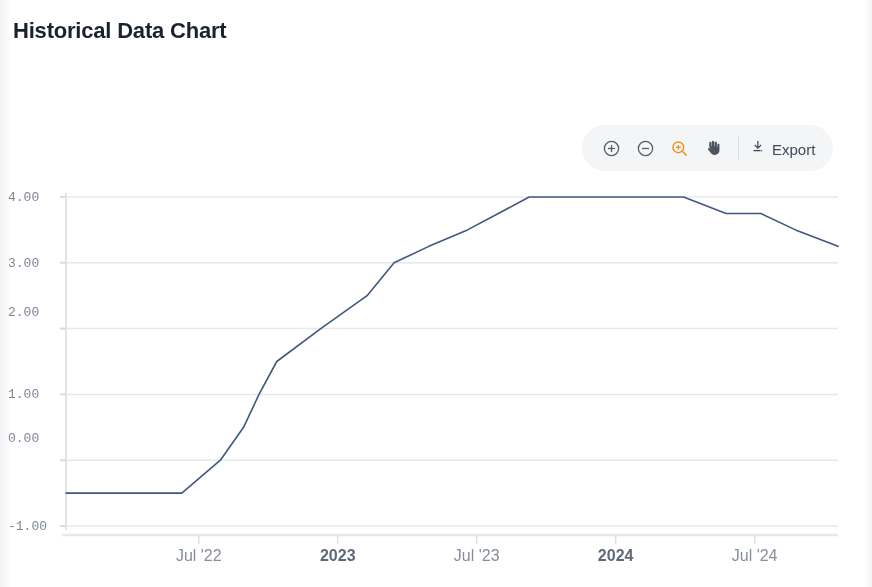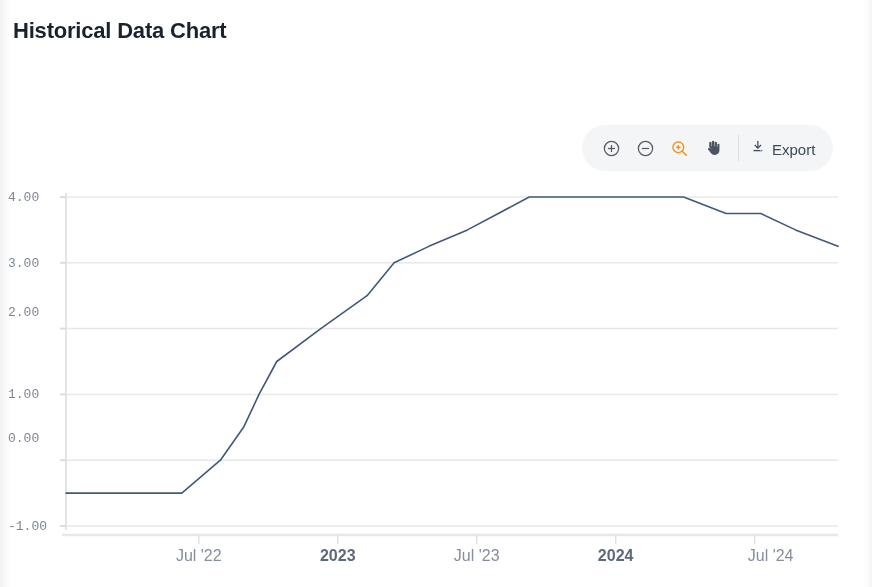--- a/index.html
+++ b/index.html
@@ -251,17 +251,17 @@
         <div class="ylabel" style="left: 8px; top: 519px;">-1.00</div>
         <div class="ylabel" style="left: 8px; top: 431px;">0.00</div>
         <div class="ylabel" style="left: 8px; top: 387.4px;">1.00</div>
         <div class="ylabel" style="left: 8px; top: 305px;">2.00</div>
         <div class="ylabel" style="left: 8px; top: 255.8px;">3.00</div>
         <div class="ylabel" style="left: 8px; top: 190px;">4.00</div>
         <div class="xlabel" style="left: 198.784px; top: 547px;">Jul '22</div>
         <div class="xlabel bold" style="left: 337.744px; top: 547px;">2023</div>
         <div class="xlabel" style="left: 476.704px; top: 547px;">Jul '23</div>
         <div class="xlabel bold" style="left: 615.664px; top: 547px;">2024</div>
-        <div class="xlabel" style="left: 754.624px; top: 547px; margin-left: 16px;">Jul '24</div>
+        <div class="xlabel" style="left: 754.624px; top: 547px;">Jul '24</div>
       </div>
   </div>
 
 </div>
 
 </body></html>

